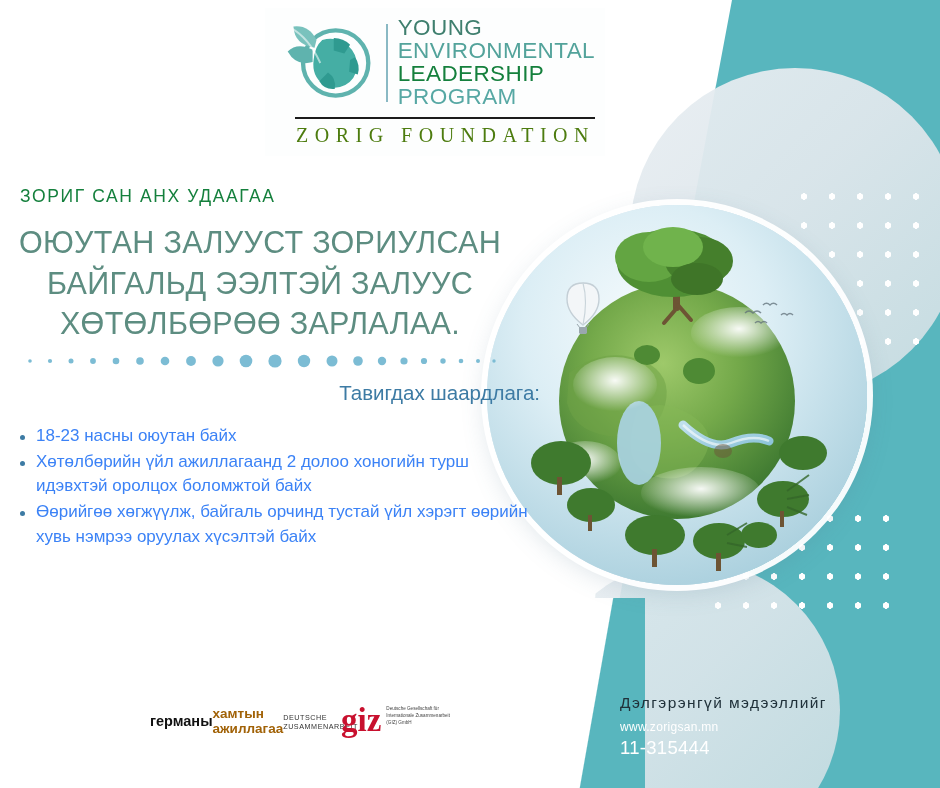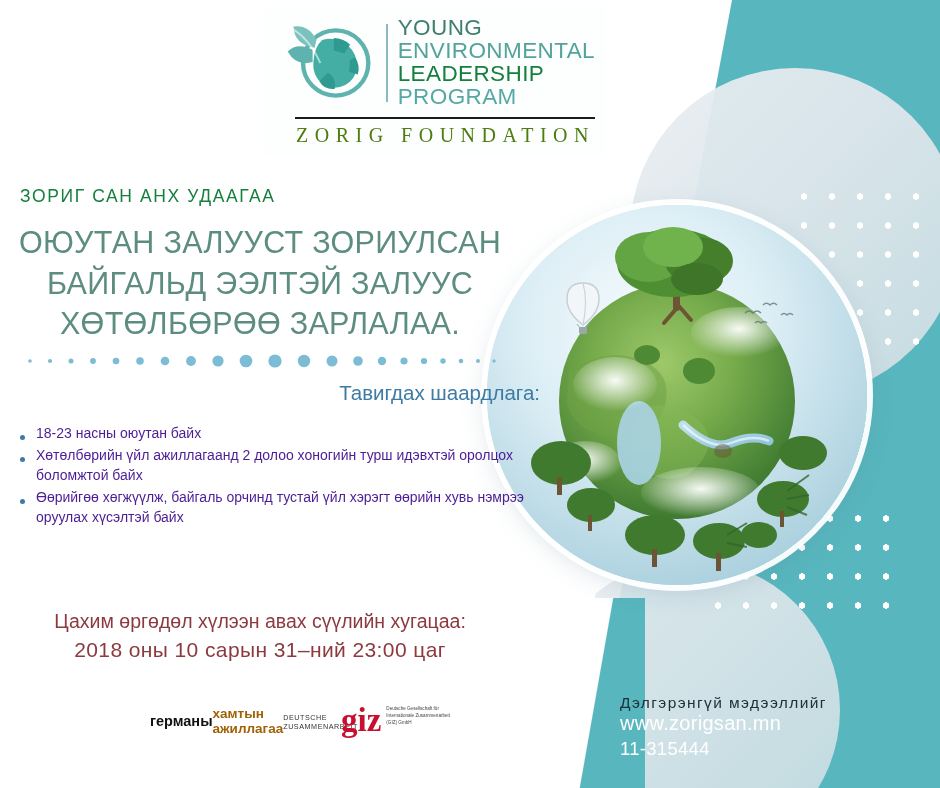--- a/index.html
+++ b/index.html
@@ -90,21 +90,21 @@
   .dot-rule{ position:absolute; left:22px; top:352px; width:486px; height:18px; }
 
   .subhead{
     position:absolute; left:0; top:381px; width:540px; text-align:right;
     font-size:20.5px; color:#3d7ba4;
   }
 
   
   .bullets{
     position:absolute; left:14px; top:424px; width:530px;
-    color:#4c1d95; font-size:14px; line-height:1.42; list-style:none;
+    color:#3b82f6; font-size:17px; line-height:1.42; list-style:none;
   }
   .bullets li{ position:relative; padding-left:22px; margin-bottom:2px; }
   .bullets li::before{
     content:""; position:absolute; left:6px; top:11px;
     width:5px; height:5px; border-radius:50%; background:#3d7ba4;
   }
 
   
   .deadline{
     position:absolute; left:0; top:607px; width:520px; text-align:center;
@@ -122,21 +122,21 @@
   .ger-t3{ font-size:7.2px; color:#333; letter-spacing:.55px; margin-top:2px; }
   .giz{ display:flex; align-items:flex-start; gap:5px; margin-left:16px; }
   .giz-word{ font-family:"Liberation Serif", serif; font-size:33px; color:#c8102e; font-weight:700; line-height:.9; }
   .giz-sub{ font-size:4.6px; color:#444; line-height:1.5; width:72px; }
 
   
   .contact{
     position:absolute; left:620px; top:694px; width:300px; text-align:left; color:#ffffff;
   }
   .contact .c1{ font-size:15.5px; letter-spacing:1.4px; color:#20313a; }
-  .contact .c2{ font-size:20px; letter-spacing:.3px; margin-top:0; color:#ffffff; }
+  .contact .c2{ font-size:12px; letter-spacing:.3px; margin-top:8px; color:#ffffff; }
   .contact .c3{ font-size:18.5px; letter-spacing:.3px; margin-top:3px; color:#ffffff; }
 </style>
 </head>
 <body>
 
 <div id="poster">
 
   <div class="bg">
     <div class="teal-panel"></div>
     <div class="soft-circle top"></div>
@@ -298,24 +298,20 @@
     </svg>
 
     <div class="subhead">Тавигдах шаардлага:</div>
 
     <ul class="bullets">
       <li>18-23 насны оюутан байх</li>
       <li>Хөтөлбөрийн үйл ажиллагаанд 2 долоо хоногийн турш идэвхтэй оролцох боломжтой байх</li>
       <li>Өөрийгөө хөгжүүлж, байгаль орчинд тустай үйл хэрэгт өөрийн хувь нэмрээ оруулах хүсэлтэй байх</li>
     </ul>
 
-    <div class="deadline">
-      <div class="l1">Цахим өргөдөл хүлээн авах сүүлийн хугацаа:</div>
-      <div class="l2">2018 оны 10 сарын 31–ний 23:00 цаг</div>
-    </div>
 
     <div class="partners">
       <div class="ger-logo">
         <svg class="ger-flag" viewBox="0 0 160 50" xmlns="http://www.w3.org/2000/svg">
           <path d="M6 12 q30 -12 58 6 q26 16 48 4 q18 -10 42 -6 l0 11 q-24 -4 -40 6 q-24 14 -52 -2 q-28 -17 -56 -8 z" fill="#000000"></path>
           <path d="M6 23 q28 -9 56 8 q28 16 52 2 q16 -10 40 -6 l0 11 q-24 -4 -40 6 q-26 14 -54 -3 q-26 -15 -54 -7 z" fill="#DD0000"></path>
           <path d="M6 34 q28 -8 54 7 q28 17 54 3 q16 -10 40 -6 l0 11 q-24 -4 -40 6 q-26 13 -54 -4 q-26 -14 -54 -6 z" fill="#FFCE00"></path>
           <path d="M112 8 q18 -6 36 -2 l0 40 q-18 -4 -36 3 z" fill="#C4272F"></path>
           <path d="M118 10 q12 -4 24 -2 l0 36 q-12 -2 -24 2 z" fill="#0F4C9E"></path>
           <g fill="#F9D616" transform="translate(126,18) scale(0.85)">

